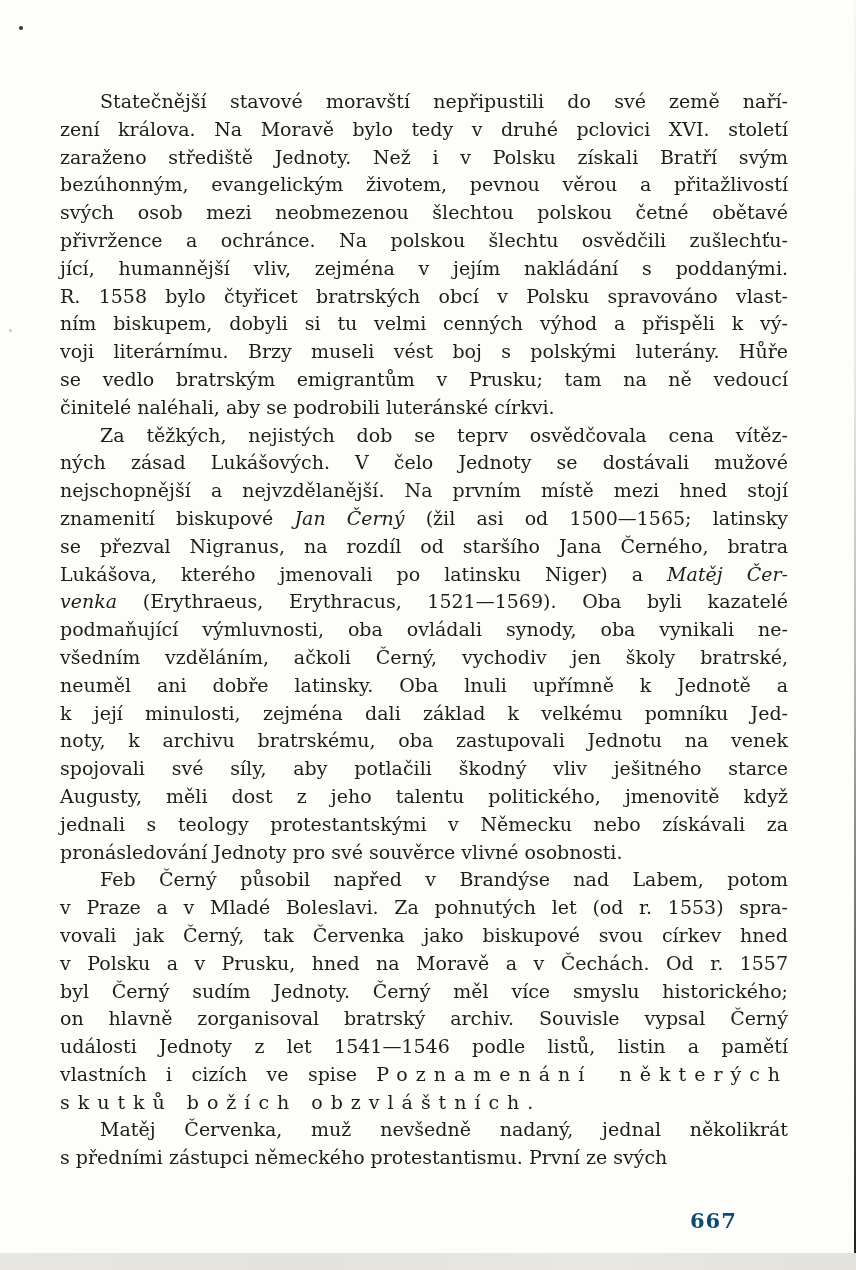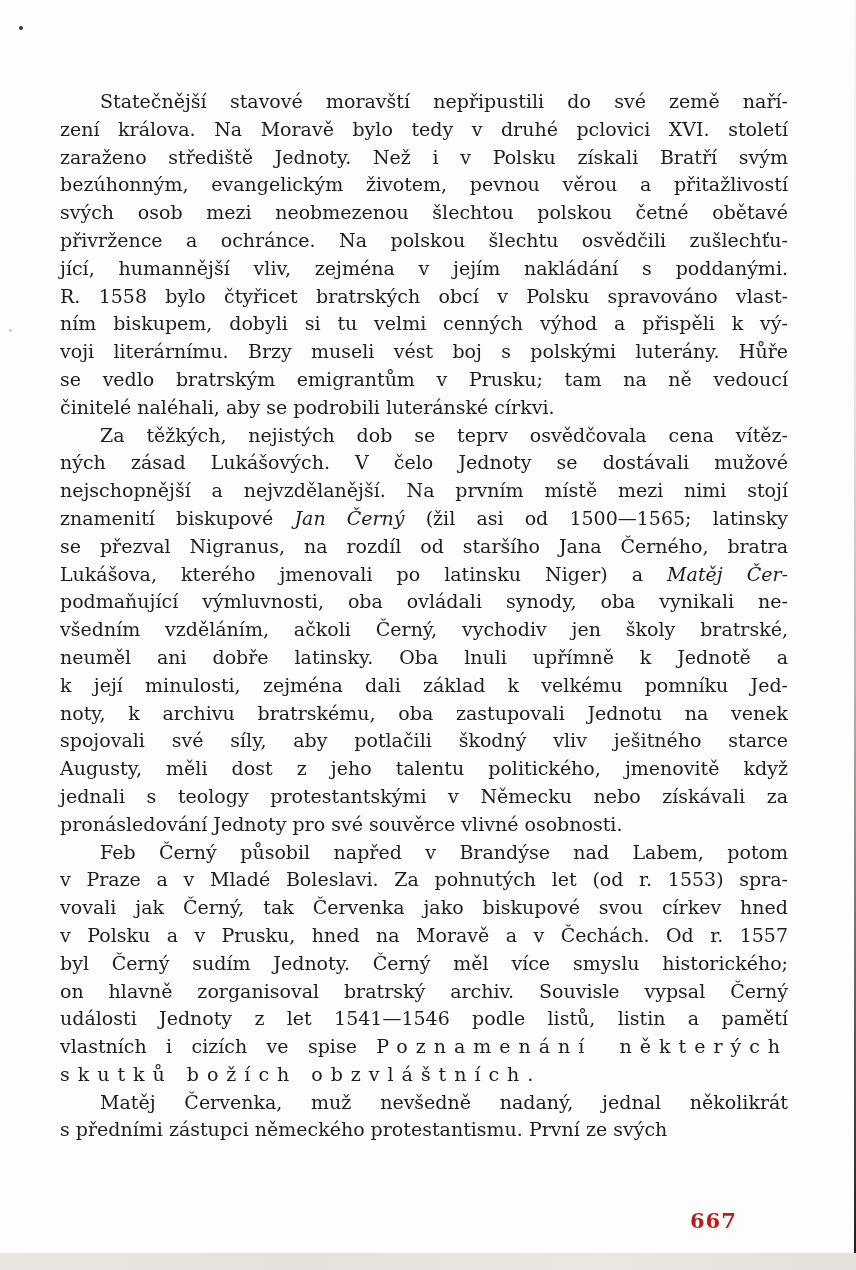--- a/index.html
+++ b/index.html
@@ -28,21 +28,21 @@
   .line.last { text-align-last: left; }
   .line.indent { text-indent: 40px; }
   .it { font-style: italic; }
   .sp { letter-spacing: 0.42em; }
   .page-number {
     position: absolute;
     left: 690px; top: 1208px;
     font-size: 21px;
     font-weight: bold;
     letter-spacing: 1px;
-    color: #b91c1c;
+    color: #0c4a6e;
   }
   .bottom-strip {
     position: absolute;
     left: 0; bottom: 0;
     width: 856px; height: 17px;
     background: linear-gradient(90deg, #e7e6e1 0%, #e3e2dc 35%, #e8e7e2 70%, #e2e1db 100%);
   }
   .right-edge {
     position: absolute;
     right: 0; top: 0;
@@ -83,24 +83,25 @@
         <div class="line"><span>jící, humannější vliv, zejména v jejím nakládání s poddanými.</span></div>
         <div class="line"><span>R. 1558 bylo čtyřicet bratrských obcí v Polsku spravováno vlast-</span></div>
         <div class="line"><span>ním biskupem, dobyli si tu velmi cenných výhod a přispěli k vý-</span></div>
         <div class="line"><span>voji literárnímu. Brzy museli vést boj s polskými luterány. Hůře</span></div>
         <div class="line"><span>se vedlo bratrským emigrantům v Prusku; tam na ně vedoucí</span></div>
         <div class="line last"><span>činitelé naléhali, aby se podrobili luteránské církvi.</span></div>
       </div>
       <div class="paragraph">
         <div class="line indent"><span>Za těžkých, nejistých dob se teprv osvědčovala cena vítěz-</span></div>
         <div class="line"><span>ných zásad Lukášových. V čelo Jednoty se dostávali mužové</span></div>
-        <div class="line"><span>nejschopnější a nejvzdělanější. Na prvním místě mezi nimi stojí</span></div>
+        <div class="line"><span>nejschopnější a nejvzdělanější. Na prvním místě mezi hned stojí</span></div>
         <div class="line"><span>znamenití biskupové </span><span class="it">Jan Černý</span><span> (žil asi od 1500—1565; latinsky</span></div>
         <div class="line"><span>se přezval Nigranus, na rozdíl od staršího Jana Černého, bratra</span></div>
         <div class="line"><span>Lukášova, kterého jmenovali po latinsku Niger) a </span><span class="it">Matěj Čer-</span></div>
+        <div class="line"><span class="it">venka</span><span> (Erythraeus, Erythracus, 1521—1569). Oba byli kazatelé</span></div>
         <div class="line"><span>podmaňující výmluvnosti, oba ovládali synody, oba vynikali ne-</span></div>
         <div class="line"><span>všedním vzděláním, ačkoli Černý, vychodiv jen školy bratrské,</span></div>
         <div class="line"><span>neuměl ani dobře latinsky. Oba lnuli upřímně k Jednotě a</span></div>
         <div class="line"><span>k její minulosti, zejména dali základ k velkému pomníku Jed-</span></div>
         <div class="line"><span>noty, k archivu bratrskému, oba zastupovali Jednotu na venek</span></div>
         <div class="line"><span>spojovali své síly, aby potlačili škodný vliv ješitného starce</span></div>
         <div class="line"><span>Augusty, měli dost z jeho talentu politického, jmenovitě když</span></div>
         <div class="line"><span>jednali s teology protestantskými v Německu nebo získávali za</span></div>
         <div class="line last"><span>pronásledování Jednoty pro své souvěrce vlivné osobnosti.</span></div>
       </div>

